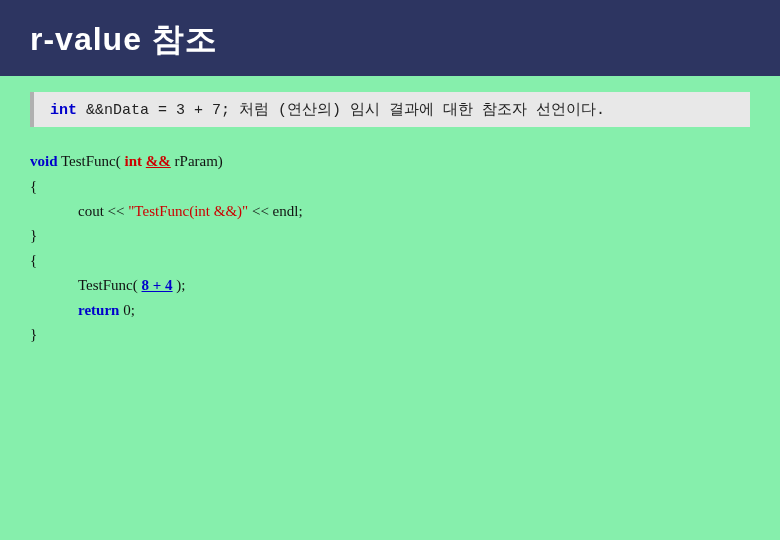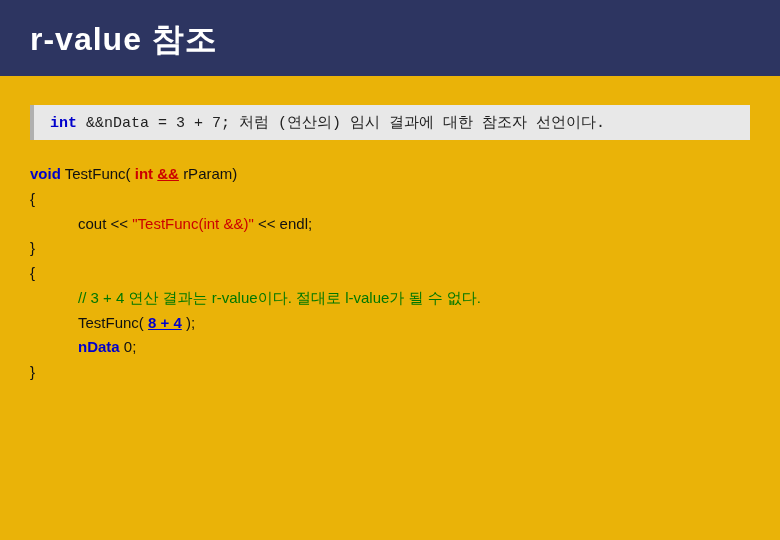--- a/index.html
+++ b/index.html
@@ -12,55 +12,55 @@
       width: 780px;
       height: 540px;
       background: #1a1a2e;
       font-family: 'Courier New', Courier, monospace;
       overflow: hidden;
     }
 
     .slide {
       width: 780px;
       height: 540px;
-      background: #eab308;
+      background: #86efac;
       position: relative;
     }
 
     .header {
       background: #2d3561;
       padding: 18px 30px 14px 30px;
       display: flex;
       align-items: center;
     }
 
     .header-title {
       color: #ffffff;
       font-family: Arial, sans-serif;
       font-size: 32px;
       font-weight: bold;
       letter-spacing: 1px;
     }
 
     .content {
-      padding: 29px 30px 16px 30px;
+      padding: 16px 30px 16px 30px;
     }
 
     .highlight-box {
       background: #e8e8e8;
       border-left: 4px solid #b0b0b0;
       padding: 8px 16px;
       margin-bottom: 22px;
       font-size: 15px;
       color: #222;
       font-family: 'Courier New', Courier, monospace;
     }
 
     .code-block {
-      font-family: Liberation Sans, sans-serif;
+      font-family: Liberation Serif, serif;
       font-size: 15px;
       line-height: 1.65;
       color: #111;
     }
 
     .kw {
       color: #0000cc;
       font-weight: bold;
     }
 
@@ -131,30 +131,29 @@
         <span>cout &lt;&lt; </span>
         <span class="string">"TestFunc(int &amp;&amp;)"</span>
         <span> &lt;&lt; endl;</span>
       </span>
 
       <span class="line">}</span>
 
 
       <span class="line">{</span>
 
-      <span class="line indent1 comment">// 3 + 4 연산 결과는 r-value이다. 절대로 l-value가 될 수 없다.</span>
 
       <span class="line indent1">
         <span>TestFunc(</span>
         <span class="underline-blue">8 + 4</span>
         <span>);</span>
       </span>
 
       <span class="line indent1">
-        <span class="kw">nData</span>
+        <span class="kw">return</span>
         <span> 0;</span>
       </span>
 
       <span class="line">}</span>
 
     </div>
 
   </div>
 
 </div>

